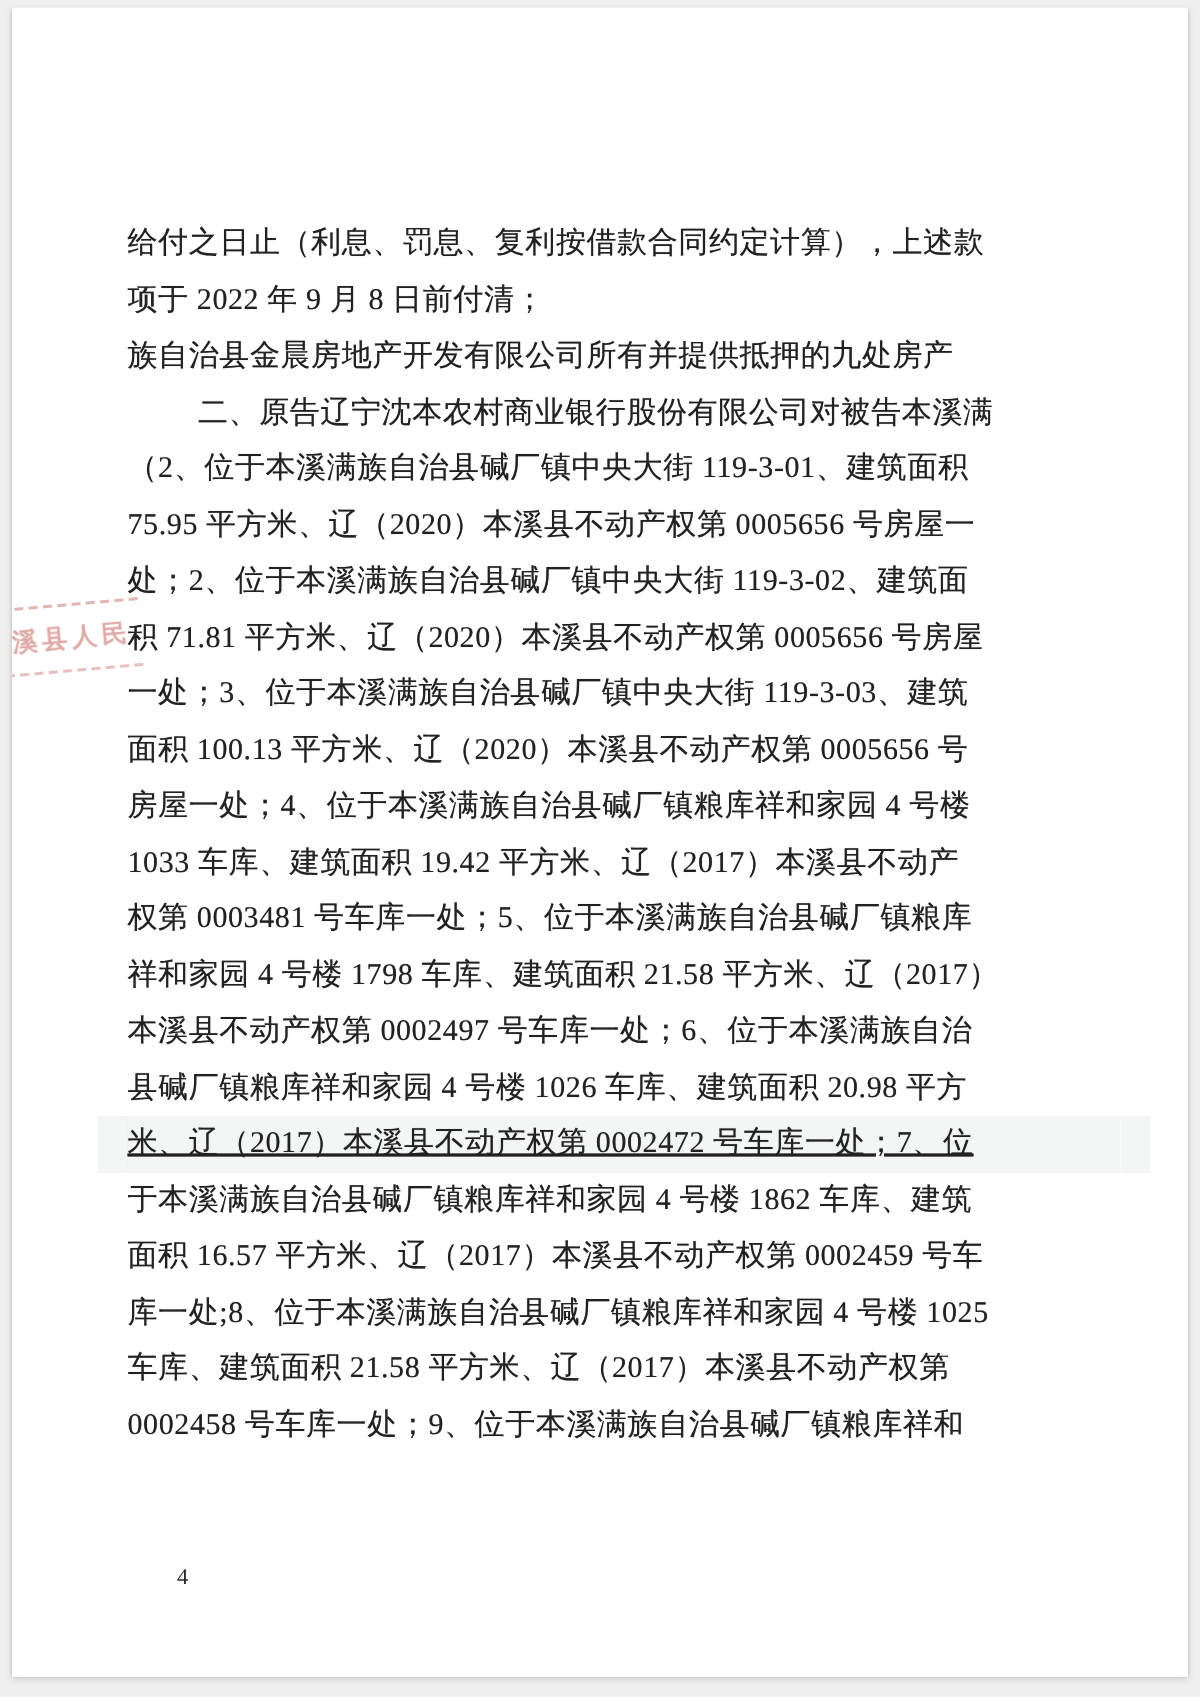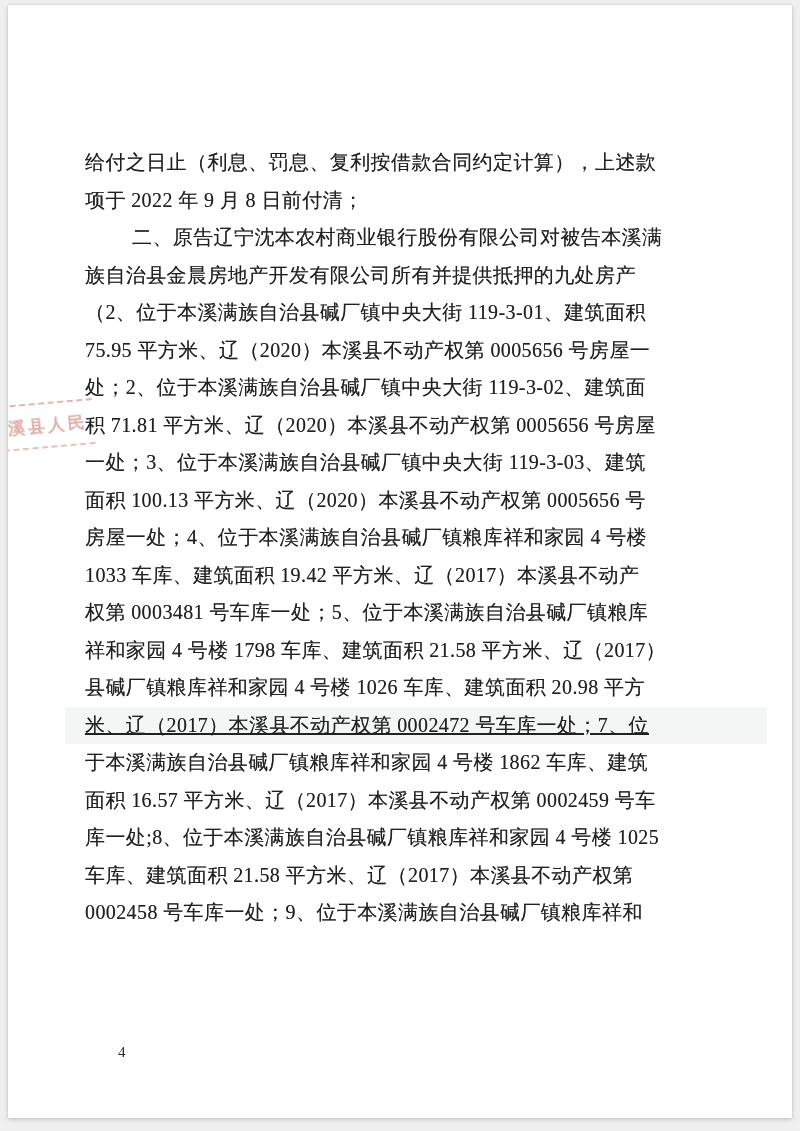--- a/index.html
+++ b/index.html
@@ -71,32 +71,33 @@
 
 <div class="page">
 
   <div class="stamp">
     <span class="stamp-text">溪县人民</span>
   </div>
 
   <div class="text-block">
       <div class="line">给付之日止（利息、罚息、复利按借款合同约定计算），上述款</div>
       <div class="line">项于 2022 年 9 月 8 日前付清；</div>
+      <div class="line">族自治县金晨房地产开发有限公司所有并提供抵押的九处房产</div>
       <div class="line indent">二、原告辽宁沈本农村商业银行股份有限公司对被告本溪满</div>
-      <div class="line">族自治县金晨房地产开发有限公司所有并提供抵押的九处房产</div>
       <div class="line">（2、位于本溪满族自治县碱厂镇中央大街 119-3-01、建筑面积</div>
       <div class="line">75.95 平方米、辽（2020）本溪县不动产权第 0005656 号房屋一</div>
       <div class="line">处；2、位于本溪满族自治县碱厂镇中央大街 119-3-02、建筑面</div>
       <div class="line">积 71.81 平方米、辽（2020）本溪县不动产权第 0005656 号房屋</div>
       <div class="line">一处；3、位于本溪满族自治县碱厂镇中央大街 119-3-03、建筑</div>
       <div class="line">面积 100.13 平方米、辽（2020）本溪县不动产权第 0005656 号</div>
       <div class="line">房屋一处；4、位于本溪满族自治县碱厂镇粮库祥和家园 4 号楼</div>
       <div class="line">1033 车库、建筑面积 19.42 平方米、辽（2017）本溪县不动产</div>
       <div class="line">权第 0003481 号车库一处；5、位于本溪满族自治县碱厂镇粮库</div>
       <div class="line">祥和家园 4 号楼 1798 车库、建筑面积 21.58 平方米、辽（2017）</div>
+      <div class="line">本溪县不动产权第 0002497 号车库一处；6、位于本溪满族自治</div>
       <div class="line">县碱厂镇粮库祥和家园 4 号楼 1026 车库、建筑面积 20.98 平方</div>
       <div class="line shaded">米、辽（2017）本溪县不动产权第 0002472 号车库一处；7、位</div>
       <div class="line">于本溪满族自治县碱厂镇粮库祥和家园 4 号楼 1862 车库、建筑</div>
       <div class="line">面积 16.57 平方米、辽（2017）本溪县不动产权第 0002459 号车</div>
       <div class="line">库一处;8、位于本溪满族自治县碱厂镇粮库祥和家园 4 号楼 1025</div>
       <div class="line">车库、建筑面积 21.58 平方米、辽（2017）本溪县不动产权第</div>
       <div class="line">0002458 号车库一处；9、位于本溪满族自治县碱厂镇粮库祥和</div>
     </div>
 
   <div class="page-number">4</div>

